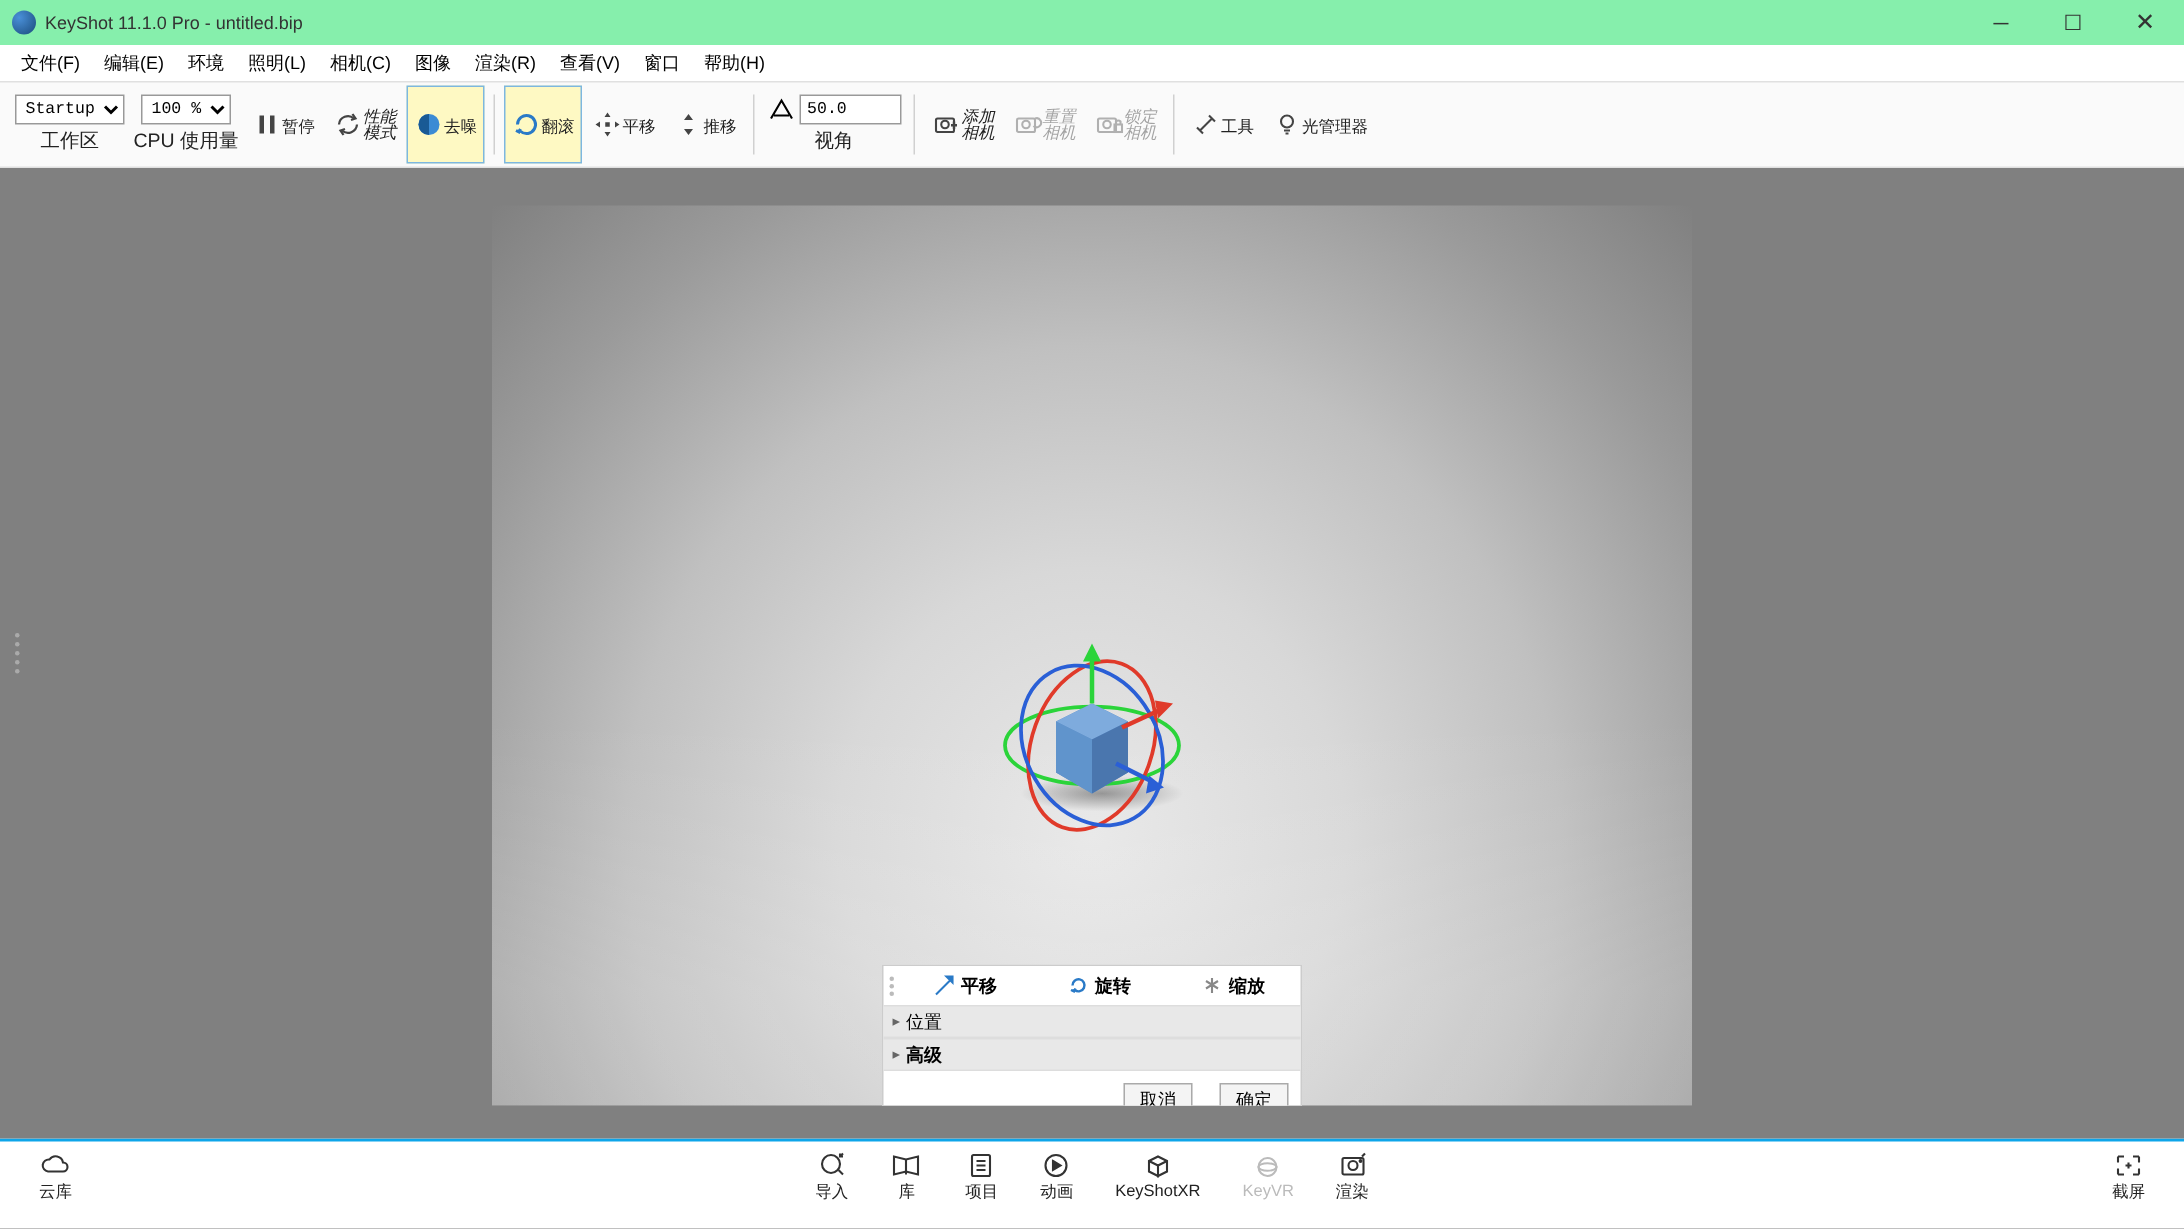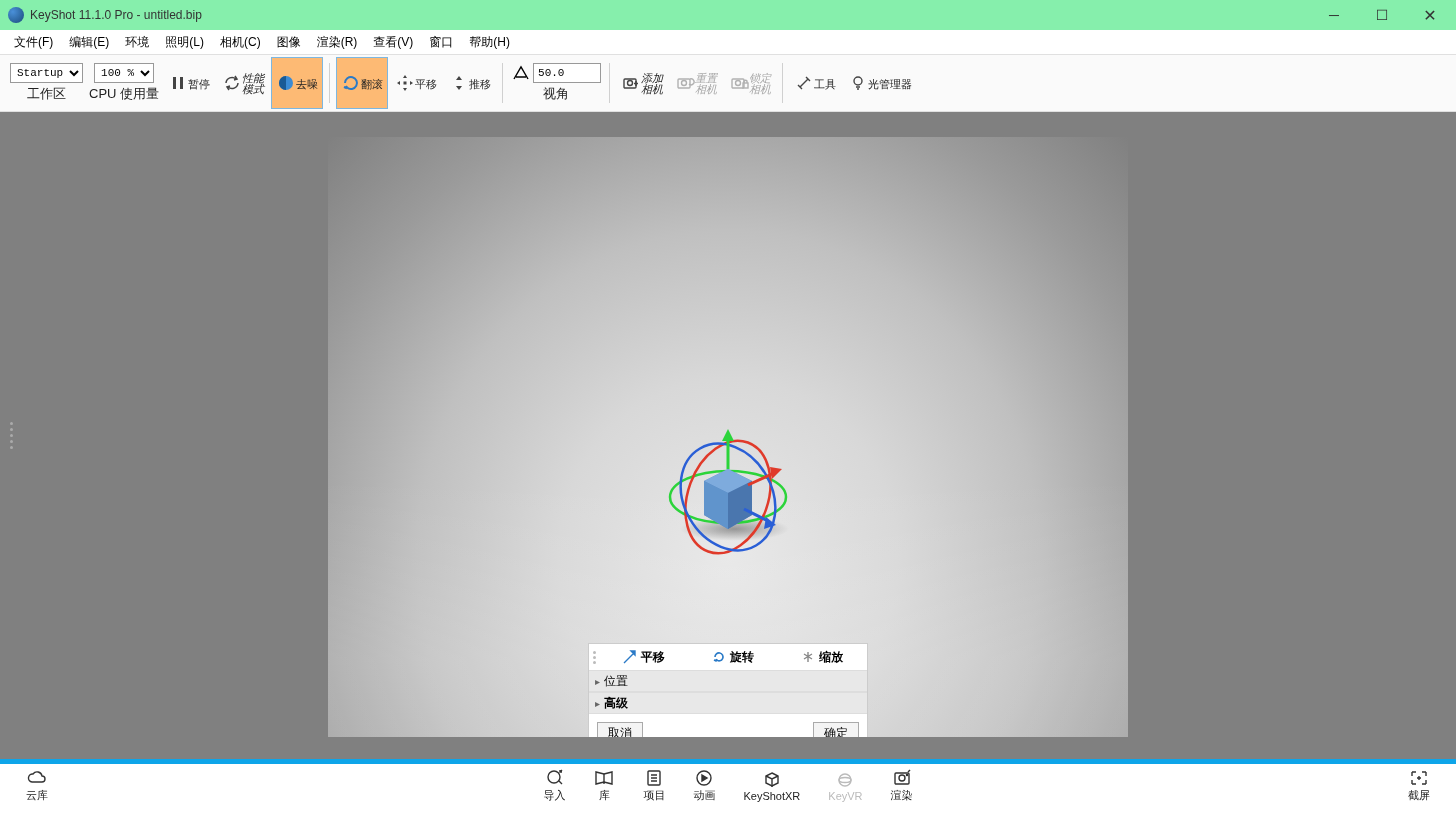--- a/index.html
+++ b/index.html
@@ -18,45 +18,45 @@
 .toolbar { height: 58px; background: #fafafa; border-top: 1px solid #e0e0e0; border-bottom: 1px solid #e0e0e0; display: flex; align-items: center; padding: 2px 8px; gap: 2px; }
 .toolbar .group { display: flex; flex-direction: column; align-items: center; justify-content: center; height: 100%; padding: 0 2px; }
 .toolbar .row-top { display: flex; align-items: center; gap: 2px; }
 .toolbar .label-bottom { font-size: 13px; color: #222; margin-top: 2px; }
 .toolbar select { font-family: "Courier New", monospace; font-size: 11px; height: 20px; border: 1px solid #999; background: #fff; padding: 0 2px; }
 .toolbar input[type=text] { width: 68px; height: 20px; font-size: 11px; border: 1px solid #999; padding: 0 4px; font-family: "Courier New", monospace; }
 .tool-btn { min-width: 32px; height: 52px; display: flex; flex-direction: row; align-items: center; justify-content: center; padding: 2px 4px; border: 1px solid transparent; }
 .tool-btn .icon { width: 20px; height: 20px; display: flex; align-items: center; justify-content: center; color: #444; }
 .tool-btn .lbl { font-size: 11px; margin-top: 2px; color: #222; white-space: nowrap; }
 .tool-btn.lbl2 .lbl { line-height: 11px; font-style: italic; }
-.tool-btn.active { background: #fdba74; border: 1px solid #7db7e0; }
+.tool-btn.active { background: #fef9c3; border: 1px solid #7db7e0; }
 .tool-btn.disabled { opacity: 0.4; }
 .sep { width: 1px; height: 40px; background: #d0d0d0; margin: 0 4px; }
 
 .viewport-wrap { position: relative; width: 100%; height: 647px; background: #808080; display: flex; justify-content: center; }
 .viewport-pad-left { position:absolute; left:10px; top:0; bottom:0; width:6px; display:flex; flex-direction:column; justify-content:center; gap:3px; }
 .viewport-pad-left span { display:block; width:3px; height:3px; background:#aaa; border-radius:50%; }
 .render-canvas { width: 800px; height: 600px; margin-top: 25px; background: radial-gradient(ellipse at 50% 70%, #e8e8e8 0%, #d8d8d8 30%, #c0c0c0 55%, #9a9a9a 80%, #808080 100%); position: relative; overflow: hidden; }
 .shadow-plane { position:absolute; left:0; right:0; bottom:0; height:260px; background: linear-gradient(to bottom, rgba(0,0,0,0) 0%, rgba(255,255,255,0.05) 30%, rgba(255,255,255,0.15) 70%); }
 .cube-area { position: absolute; left: 50%; top: 60%; transform: translate(-50%, -50%); width: 160px; height: 160px; }
 .cube-shadow { position:absolute; left:50%; bottom:36px; width:110px; height:24px; background: radial-gradient(ellipse, rgba(0,0,0,0.35),transparent 70%); transform:translateX(-44%); }
 
 .gizmo-panel { position: absolute; bottom: -16px; width: 280px; background: #fff; border: 1px solid #ccc; font-size: 12px; left: 50%; transform: translateX(-50%); }
 .gizmo-tabs { display: flex; height: 26px; align-items: center; }
 .gizmo-drag { width:10px; display:flex; flex-direction:column; justify-content:center; align-items:center; gap:2px; padding:0 2px; }
 .gizmo-drag i { width:3px;height:3px;background:#bbb;border-radius:50%; display:block;}
 .gizmo-tab { flex: 1; display: flex; align-items: center; justify-content: center; gap: 4px; height: 100%; font-weight: bold; }
 .gizmo-tab.active { font-weight: bold; color: #000; }
 .gizmo-tab .tab-icon { width: 14px; height: 14px; display:inline-flex; align-items:center; justify-content:center; }
 .gizmo-section { display: flex; align-items: center; height: 22px; padding: 0 6px; background: #e8e8e8; border-top: 1px solid #ddd; border-bottom: 1px solid #ddd; gap: 4px; }
 .gizmo-section .arrow { font-size: 10px; color: #666; }
-.gizmo-buttons { display: flex; justify-content: space-between; gap: 18px; padding: 8px; }
+.gizmo-buttons { display: flex; justify-content: flex-end; gap: 18px; padding: 8px; }
 .gizmo-buttons button { height: 22px; padding: 0 10px; border: 1px solid #aaa; background: #f4f4f4; font-size: 12px; }
 
-.bottombar { height: 48px; border-top: 5px solid #0ea5e9; display: flex; align-items: center; padding: 0 12px; background: #fff; }
+.bottombar { height: 48px; border-top: 2px solid #0ea5e9; display: flex; align-items: center; padding: 0 12px; background: #fff; }
 .bottom-btn { display: flex; flex-direction: column; align-items: center; justify-content: center; padding: 2px 14px; font-size: 11px; color: #222; }
 .bottom-btn .icon { width: 22px; height: 20px; display: flex; align-items: center; justify-content: center; color: #333; }
 .bottom-btn.disabled { color: #bbb; }
 .bottom-btn.disabled .icon { color: #bbb; }
 .bottom-spacer { flex: 1; }
 
 .footer-text { font-size: 13px; padding: 2px 20px 0 34px; color: #222; }
 
 
 svg { width: 100%; height: 100%; }

